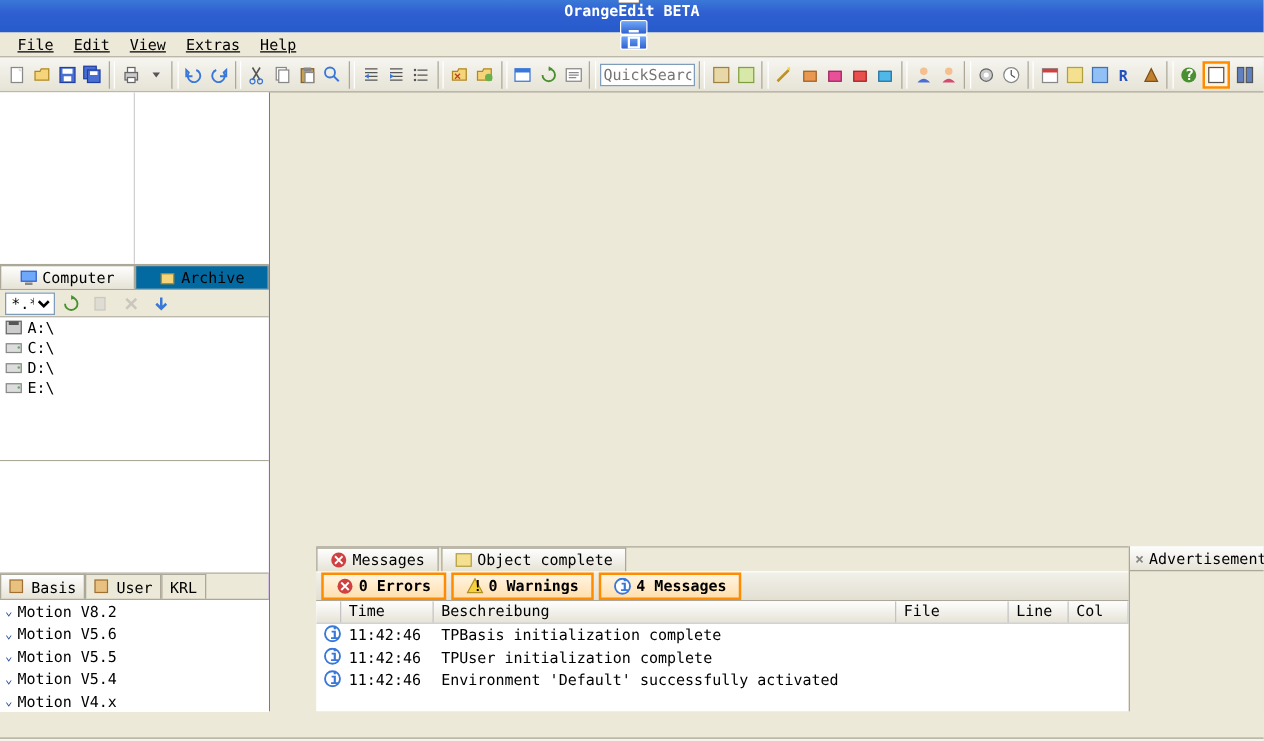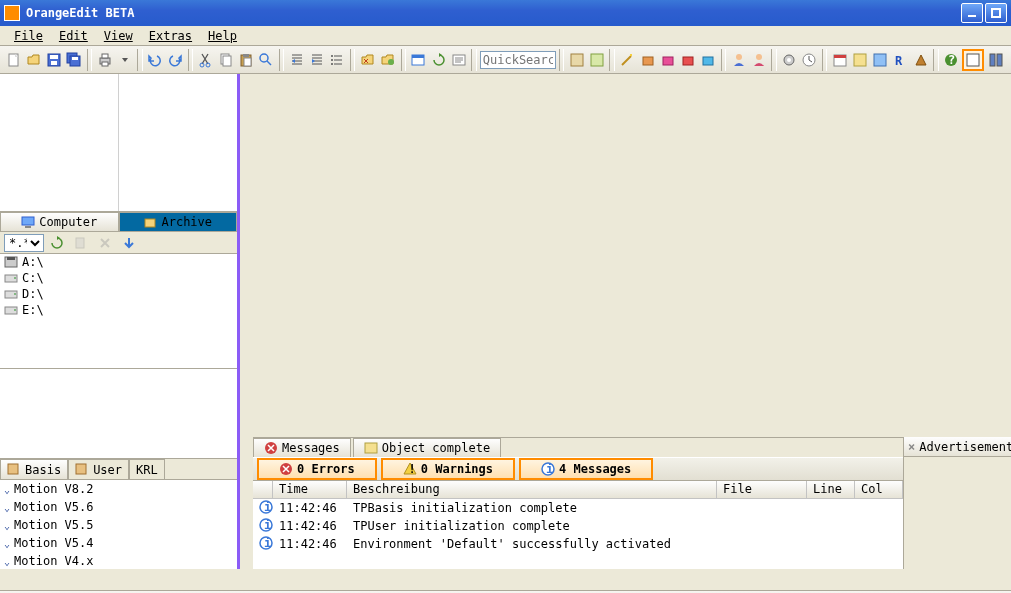--- a/index.html
+++ b/index.html
@@ -1,30 +1,30 @@
 <!DOCTYPE html>
 <html><head>
 <meta charset="utf-8">
 <style>
 * { box-sizing: border-box; margin: 0; padding: 0; font-family: "SimSun", "宋体", monospace; font-size: 12px; }
 body { background: #ece9d8; overflow: hidden; width: 1011px; height: 593px; }
-.titlebar { background: linear-gradient(to bottom, #3a78d8, #2f5fd0 40%, #265bcc); height: 26px; display: flex; align-items: center; padding: 0 4px; color: #fff; font-weight: bold; }
+.titlebar { background: linear-gradient(to bottom, #3a78d8, #2f5fd0 40%, #265bcc); height: 26px; display: flex; align-items: center; padding: 0 16px; color: #fff; font-weight: bold; flex-direction: column; }
 .titlebar .logo { width: 16px; height: 16px; background: #ff8c00; border: 1px solid #fff; margin-right: 6px; }
 .titlebar .spacer { flex: 1; }
 .titlebar .winbtn { width: 22px; height: 20px; background: linear-gradient(to bottom,#6fa8f8,#2f5fd0); border: 1px solid #fff; margin-left: 2px; display: flex; align-items: center; justify-content: center; color: #fff; cursor: pointer; border-radius: 2px; }
 .menubar { background: #ece9d8; height: 20px; display: flex; align-items: center; padding: 0 6px; border-bottom: 1px solid #aca899; }
 .menubar .menuitem { padding: 0 8px; cursor: pointer; }
 .menubar .menuitem span.ul { text-decoration: underline; }
 .toolbar { background: linear-gradient(to bottom,#f6f5f0,#e6e3d6); height: 28px; display: flex; align-items: center; padding: 0 4px; border-bottom: 1px solid #aca899; gap:1px;}
 .tbtn { width: 22px; height: 22px; display:flex; align-items:center; justify-content:center; cursor: pointer; border:1px solid transparent; }
 .tsep { width: 6px; height: 22px; border-left: 1px solid #aca899; border-right: 1px solid #fff; margin: 0 2px; }
 .toolbar input { width: 76px; height: 18px; border: 1px solid #7f9db9; padding: 0 2px; font-family: monospace; }
 .tgroupend { display:flex; margin-left:auto; gap:1px; }
 .main { display: flex; height: 495px; }
-.leftcol { width: 240px; display: flex; flex-direction: column; border-right: 3px solid #8b5cf6; }
+.leftcol { width: 216px; display: flex; flex-direction: column; border-right: 1px solid #8b5cf6; }
 .panel-top { height: 138px; background:#fff; border-bottom:1px solid #aca899; display:flex; }
 .panel-top .half { width: 50%; background:#fff; }
 .panel-top .half:first-child { border-right:1px solid #d0d0d0; }
 .drivetabs { display:flex; height:20px; border-bottom:1px solid #aca899; }
 .drivetab { flex:1; background: linear-gradient(to bottom,#fefefe,#e6e3d6); border:1px solid #aca899; border-bottom:none; display:flex; align-items:center; justify-content:center; gap:4px; cursor:pointer; }
 .drivetab.inact { background:#0369a1; }
 .drivebar { height:22px; background:#ece9d8; border-bottom:1px solid #aca899; display:flex; align-items:center; padding:0 4px; gap:2px;}
 .drivebar select { width:40px; height:18px; border:1px solid #7f9db9; background:#fff; }
 .drivelist { flex:0 0 auto; height: 115px; background:#fff; overflow:auto; border-bottom:1px solid #aca899; }
 .drivelist .row { display:flex; align-items:center; padding:1px 4px; cursor:pointer; gap:4px;}
@@ -32,21 +32,21 @@
 .basistab { background: linear-gradient(to bottom,#fefefe,#e6e3d6); border:1px solid #aca899; border-bottom:none; padding:0 6px; display:flex; align-items:center; gap:4px; cursor:pointer; }
 .basistab.inact { background:#ece9d8; }
 .basislist { flex:1; background:#fff; border-top:1px solid #aca899; overflow-y:scroll; }
 .basislist .row { display:flex; align-items:center; padding:2px 4px; cursor:pointer; gap:4px; }
 .chev { color:#2a4b9b; font-size:10px; }
 .centerarea { flex:1; display:flex; flex-direction:column;align-items:flex-end; }
 .editor { flex:1; background:#4f4f4f; }
 .bottomtabs { height:20px; display:flex; background:#ece9d8; border-top:1px solid #aca899; }
 .btab { background: linear-gradient(to bottom,#fefefe,#e6e3d6); border:1px solid #aca899; border-bottom:none; padding:0 10px; display:flex; align-items:center; gap:4px; cursor:pointer; margin-right:2px;}
 .filterbar { height:24px; background:linear-gradient(to bottom,#f2f1e9,#e2dfd2); border-top:1px solid #fff; border-bottom:1px solid #aca899; display:flex; align-items:center; padding:0 4px; gap:4px; }
-.filterbtn { border:2px solid #ff8c00; background:linear-gradient(to bottom,#fff4e0,#ffe0b0); padding:2px 20px; display:flex; align-items:center; gap:4px; cursor:pointer; font-weight:bold;}
+.filterbtn { border:2px solid #ff8c00; background:linear-gradient(to bottom,#fff4e0,#ffe0b0); padding:2px 10px; display:flex; align-items:center; gap:4px; cursor:pointer; font-weight:bold;}
 .msggrid { background:#fff; height: 88px; overflow-y:scroll; }
 .msghdr { display:flex; background:linear-gradient(to bottom,#fefefe,#e6e3d6); border-bottom:1px solid #c3c3c3; height:18px; position:sticky; top:0;}
 .msghdr .col { border-right:1px solid #c3c3c3; padding:1px 6px; }
 .msgrow { display:flex; height:18px; align-items:center; }
 .msgrow .col { padding:0 6px; }
 .col-ico { width:20px; }
 .col-time { width:74px; }
 .col-desc { width:370px; }
 .col-file { width:90px; }
 .col-line { width:48px; }

